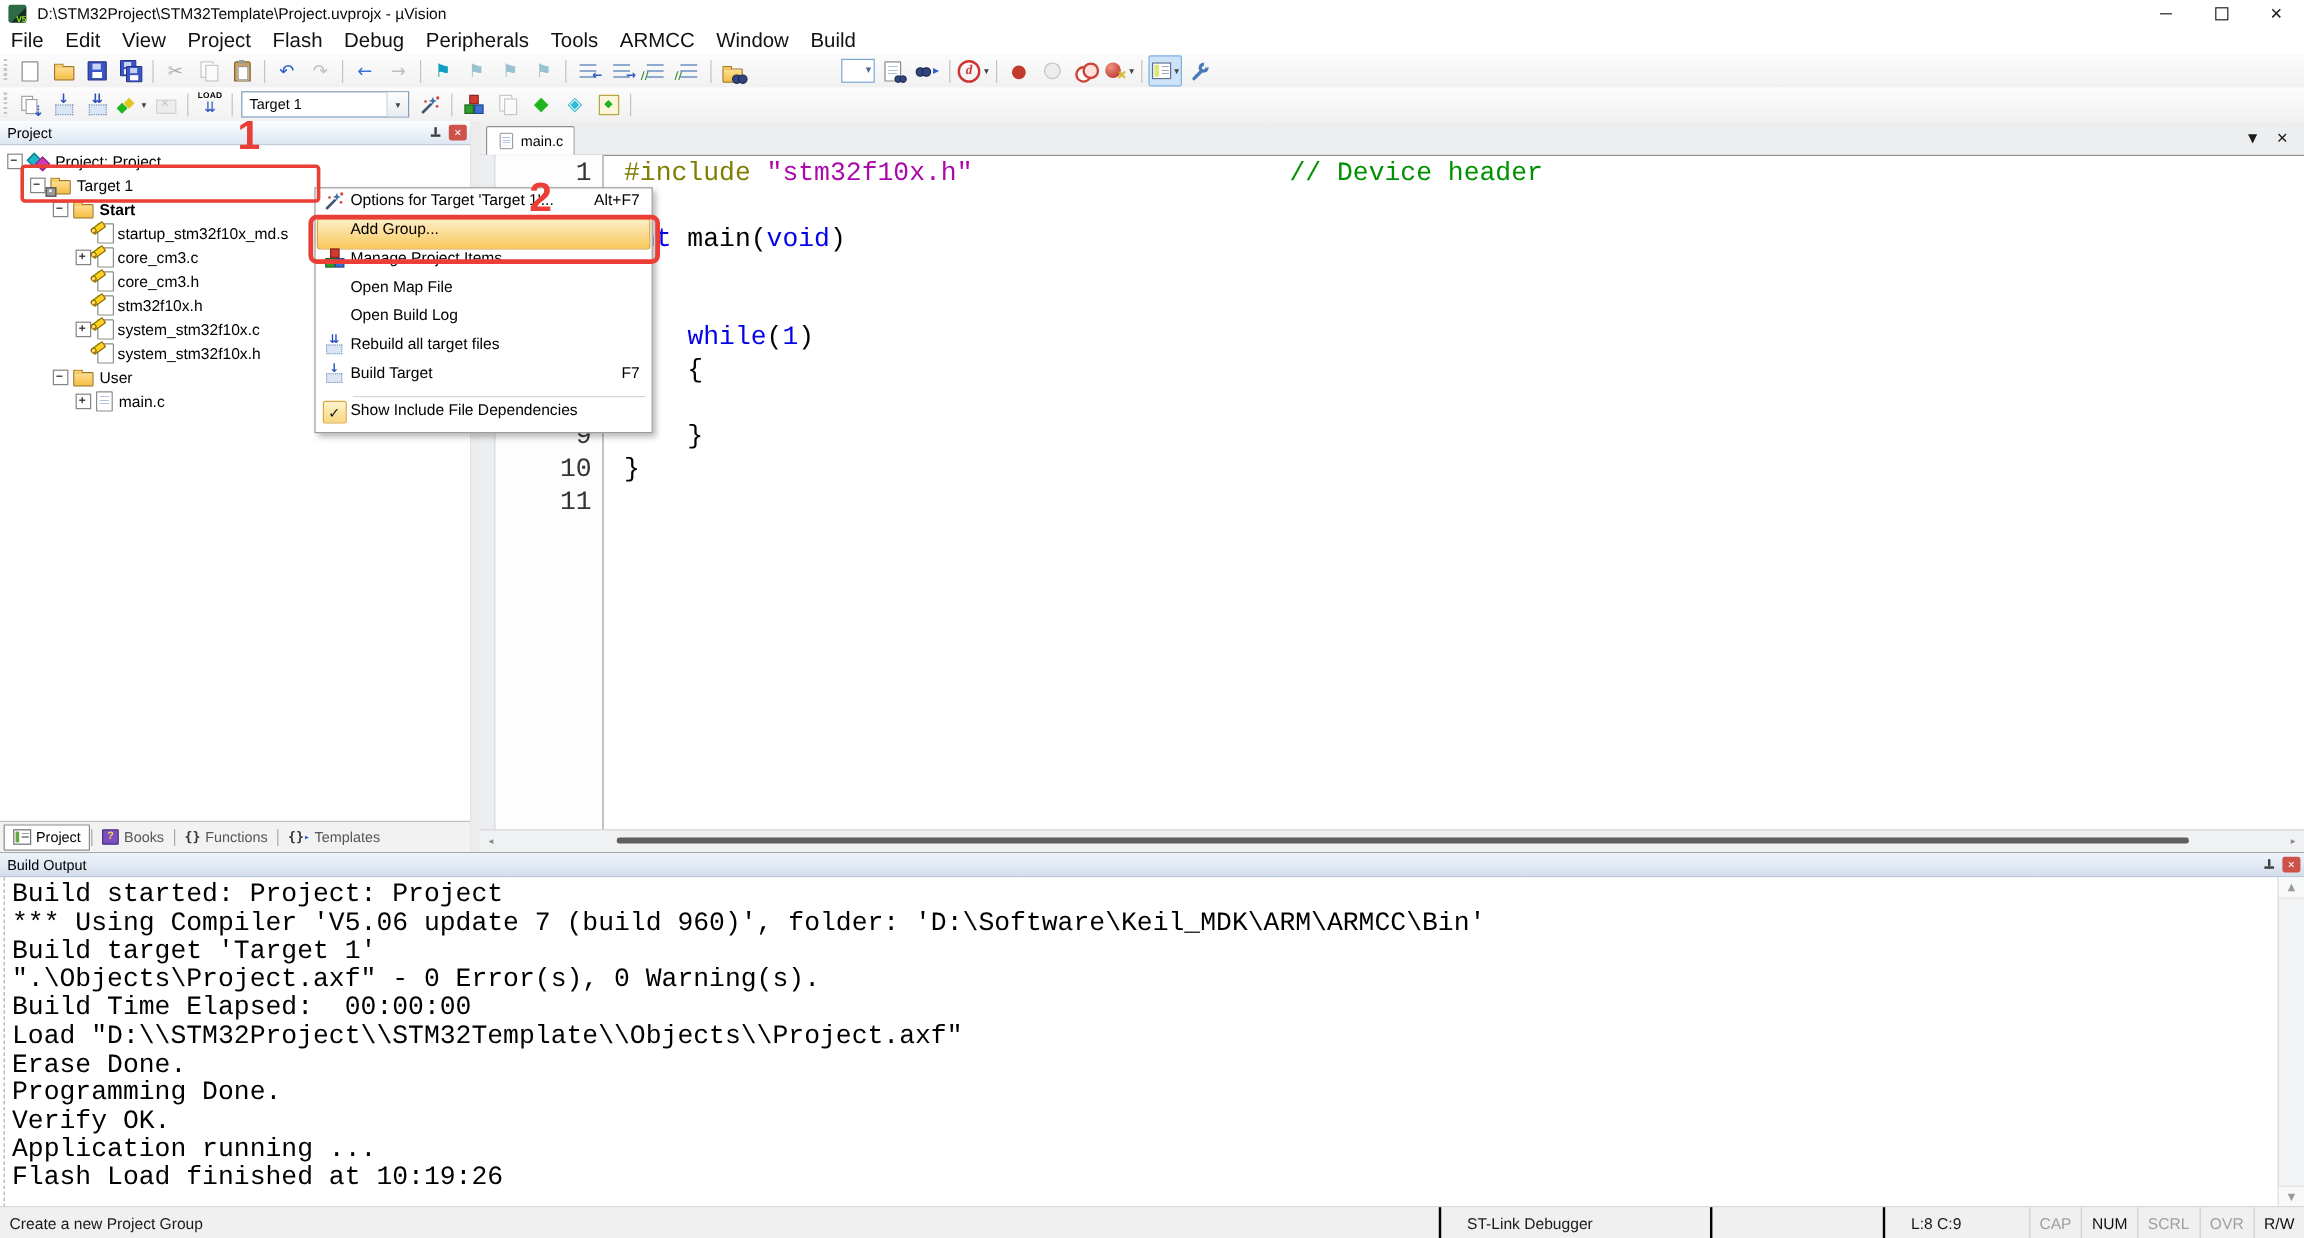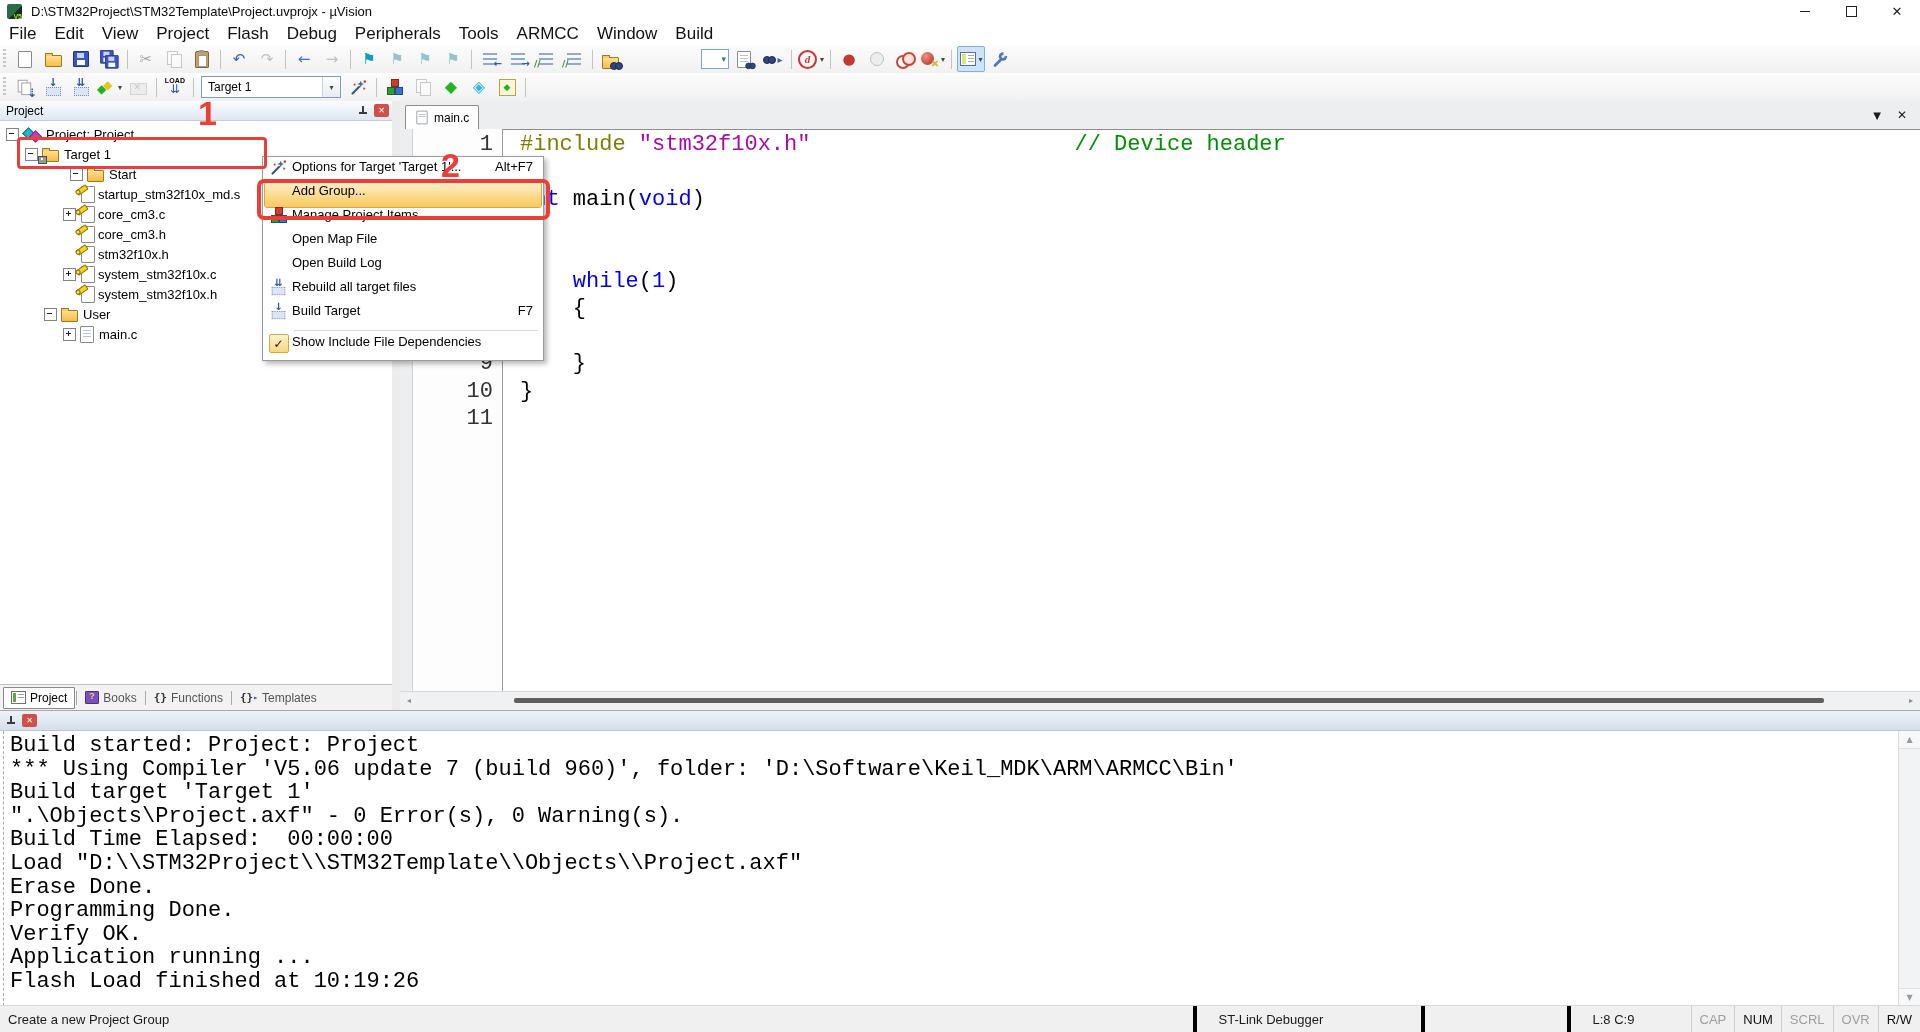--- a/index.html
+++ b/index.html
@@ -237,21 +237,21 @@
   #bo-scro{position:absolute;right:0;top:20px;bottom:0;width:21px;background:#f2f3f5;border-left:1px solid #dcdcdc}
   .sb-btn{position:absolute;left:0;right:0;height:17px;display:flex;align-items:center;justify-content:center;
         font-size:8px;color:#9a9a9a;background:#f7f8fa;font-family:"DejaVu Sans",sans-serif}
   .sb-btn.up{top:0;border-bottom:1px solid #e0e0e0}
   .sb-btn.down{bottom:0;border-top:1px solid #e0e0e0}
 
   
   #statusbar{position:absolute;left:0;right:0;bottom:0;height:26px;background:#f0f0f0;border-top:1px solid #d9d9d9;
         display:flex;align-items:stretch;font-size:13px;color:#1a1a1a}
   #sb-hint{flex:1;display:flex;align-items:center;padding-left:8px}
-  .sb-cell{border-left:4px solid #000000;display:flex;align-items:center;padding:0 22px}
+  .sb-cell{border-left:2px solid #000000;display:flex;align-items:center;padding:0 22px}
   #sb-debugger{width:180px}
   #sb-blank{width:98px}
   #sb-pos{width:76px}
   .sb-lock{display:flex;align-items:center;justify-content:center;border-left:1px solid #cfcfcf;padding:0 8px}
   .sb-lock.off{color:#9e9e9e}
   .sb-lock.on{color:#111}
 </style>
 </head>
 <body>
 
@@ -505,21 +505,21 @@
           <span>Project: Project</span>
         </div>
         <div class="trow" style="padding-left: 25px;">
           <span class="t-exp"></span>
           <span class="t-ic t-tfolder">
             <span class="shp-folder"></span>
             <span class="chip"></span>
           </span>
           <span>Target 1</span>
         </div>
-        <div class="trow" style="padding-left: 70px;">
+        <div class="trow" style="padding-left: 44px; font-weight: bold;">
           <span class="t-exp"></span>
           <span class="t-ic">
             <span class="shp-folder"></span>
           </span>
           <span>Start</span>
         </div>
         <div class="trow" style="padding-left: 63px;">
           <span class="t-exp hidden"></span>
           <span class="t-ic t-filekey">
             <span class="shp-page"></span>
@@ -637,20 +637,21 @@
     </div>
     <div id="hscroll">
       <span class="hs-btn left">◂</span>
       <div id="hthumb"></div>
       <span class="hs-btn right">▸</span>
     </div>
   </div>
 
   <div id="build-panel">
     <div id="bo-header" class="panel-header">
+      <span class="ph-title">Build Output</span>
       <span class="pin"></span>
       <span class="hx"></span>
     </div>
     <pre id="bo-body">Build started: Project: Project
 *** Using Compiler 'V5.06 update 7 (build 960)', folder: 'D:\Software\Keil_MDK\ARM\ARMCC\Bin'
 Build target 'Target 1'
 ".\Objects\Project.axf" - 0 Error(s), 0 Warning(s).
 Build Time Elapsed:  00:00:00
 Load "D:\\STM32Project\\STM32Template\\Objects\\Project.axf"
 Erase Done.

